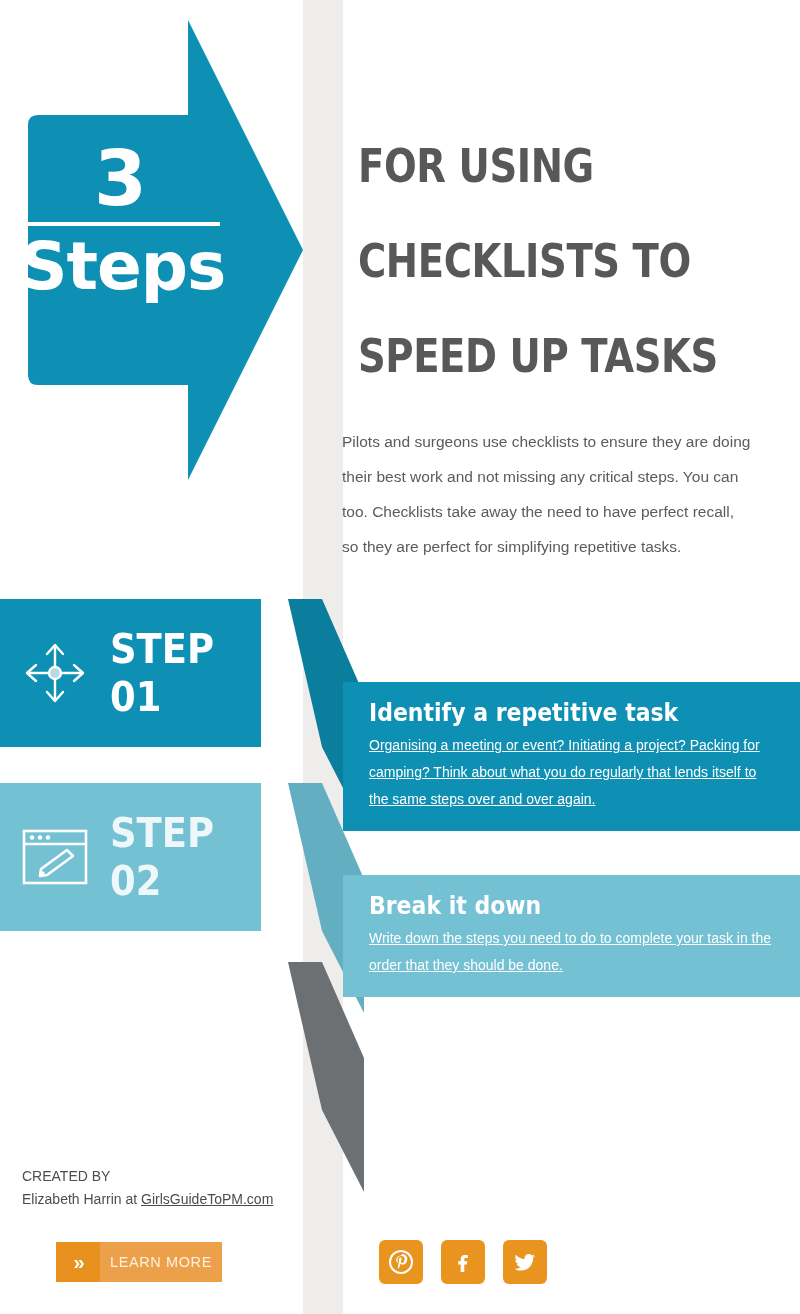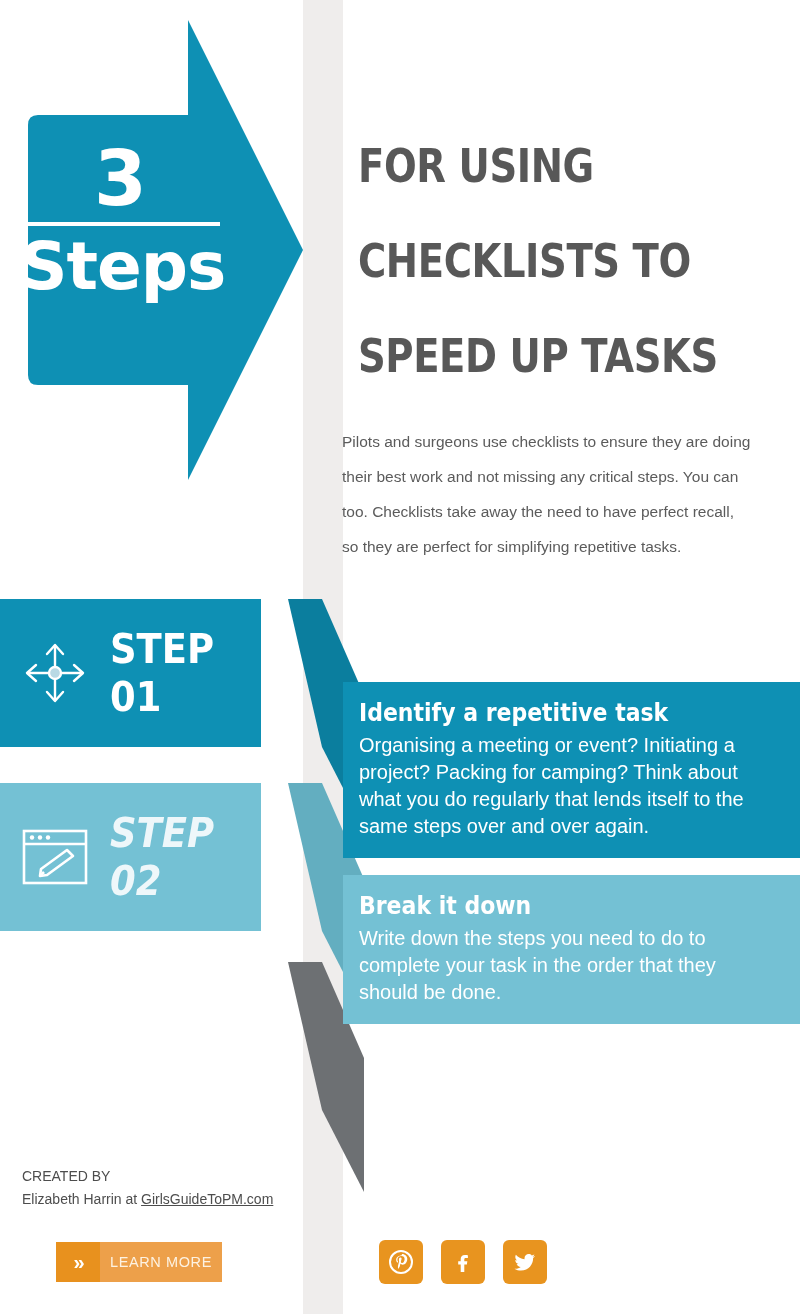--- a/index.html
+++ b/index.html
@@ -113,57 +113,58 @@
   .band-label {
     font-family: "DejaVu Sans", sans-serif;
     font-weight: 700;
     font-size: 41px;
     letter-spacing: 0px;
     color: #ffffff;
     transform: scaleX(0.9);
     transform-origin: left center;
   }
   .band-1 { top: 599px; background: #0e90b4; }
-  .band-2 { top: 783px; background: #74c1d4; font-style: italic; }
+  .band-2 { top: 783px; background: #74c1d4; }
   .band-2 .band-label { color: #eef7fa; }
   .band-3 { top: 962px; background: #7c7f82; }
   .band-3 .band-label { color: #ececec; }
 
   
   .fold {
     position: absolute;
     width: 120px;
     height: 230px;
     pointer-events: none;
   }
   .fold-1 { left: 288px; top: 599px; }
   .fold-2 { left: 288px; top: 783px; }
   .fold-3 { left: 288px; top: 962px; }
 
   
   .card {
     position: absolute;
     left: 343px;
     width: 457px;
-    padding: 14px 22px 18px 16px;
+    padding: 14px 22px 18px 26px;
     box-sizing: border-box;
     color: #ffffff;
   }
   .card-title {
     font-family: "DejaVu Sans", sans-serif;
     font-weight: 700;
     font-size: 25px;
     line-height: 34px;
     transform: scaleX(0.88);
     transform-origin: left center;
     margin-bottom: 2px;
   }
   .card-body {
-    font-size: 20px;
+    font-size: 14px;
     line-height: 27px;
+    text-decoration: underline;
   }
   .card-1 { top: 682px; background: #0e90b4; }
   .card-2 { top: 875px; background: #74c1d4; }
   .card-3 { top: 1053px; background: #7c7f82; }
 
   
   .credit {
     position: absolute;
     left: 22px;
     top: 1165px;

